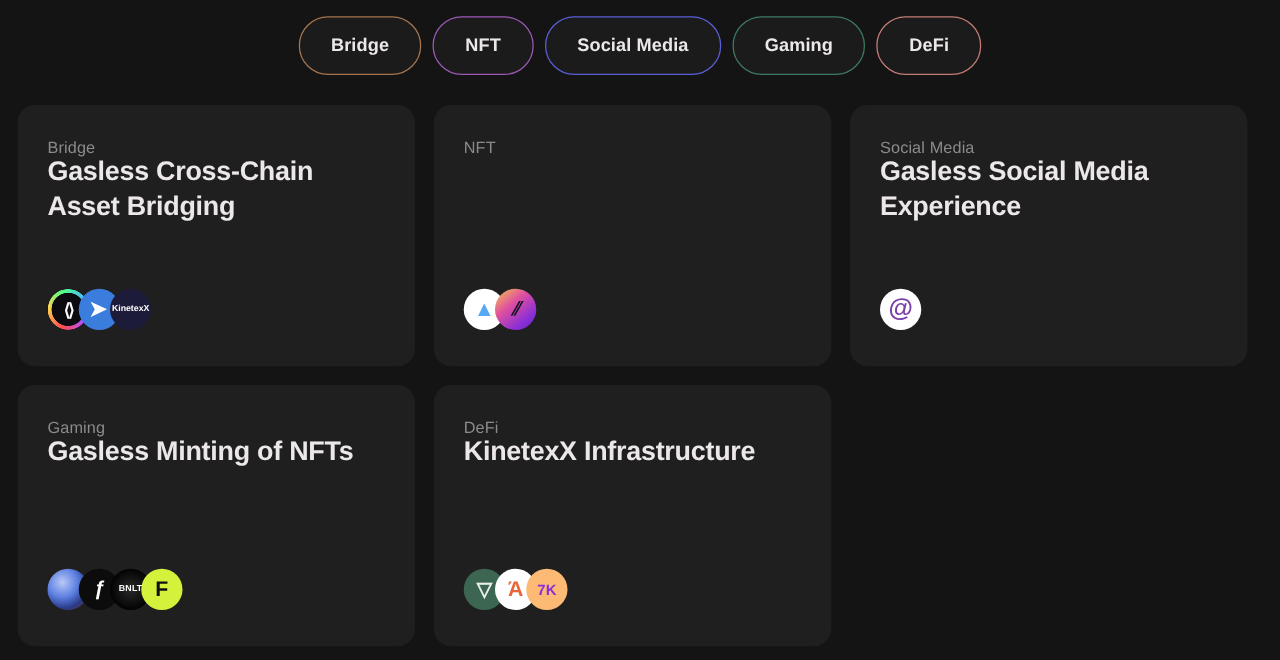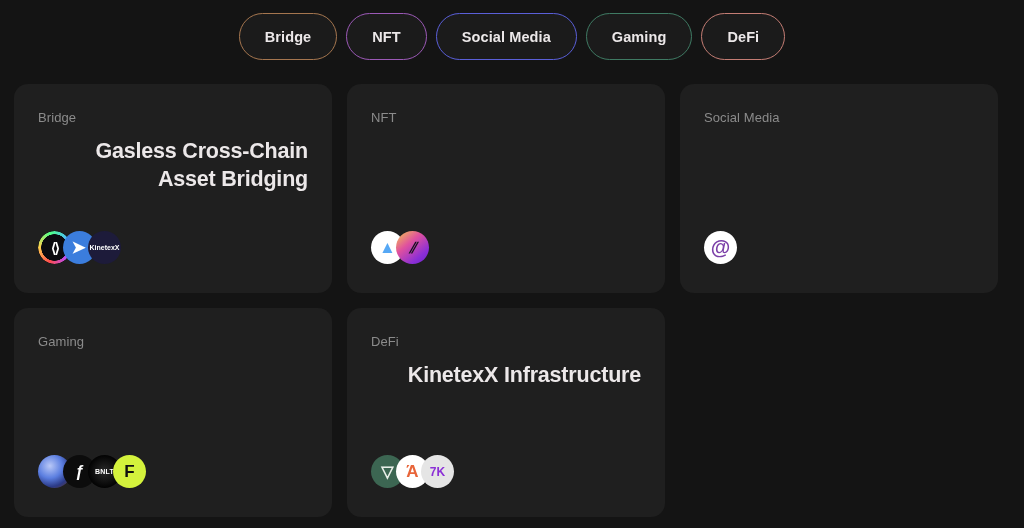--- a/index.html
+++ b/index.html
@@ -77,28 +77,26 @@
 
   .card-category {
     color: #8b8b8b;
     font-size: 13px;
     font-weight: 400;
     letter-spacing: .1px;
     line-height: 1;
   }
 
   .card-title {
-    margin-top: 14px;
     color: #ece8e9;
     font-size: 21.5px;
     font-weight: 700;
     line-height: 1.28;
     letter-spacing: -.2px;
     max-width: 270px;
-    text-align: right;
   }
 
   .logo-row {
     position: absolute;
     left: 24px;
     bottom: 29px;
     display: flex;
     align-items: center;
   }
 
@@ -157,21 +155,21 @@
 
   .lg-lime { background: #d4f23c; }
   .lg-lime .glyph { color: #101010; font-size: 17px; }
 
   .lg-owl { background: #3c6652; }
   .lg-owl .glyph { color: #e9efe9; font-size: 16px; }
 
   .lg-orange { background: #fff; }
   .lg-orange .glyph { color: #e8653a; font-size: 17px; }
 
-  .lg-7k { background: #e5e5e5; }
+  .lg-7k { background: #fdba74; }
   .lg-7k .glyph { color: #8b2fd6; font-size: 12px; }
 </style>
 </head>
 <body>
 
 <div class="page">
 
   <div class="filter-bar">
       <div class="pill" style="border-color: rgb(165, 118, 79);">Bridge</div>
       <div class="pill" style="border-color: rgb(155, 89, 182);">NFT</div>
@@ -202,28 +200,30 @@
           <div class="logo lg-white-arrow">
             <span class="glyph">▲</span>
           </div>
           <div class="logo lg-grad-purple">
             <span class="glyph">⫽</span>
           </div>
         </div>
       </div>
       <div class="card">
         <div class="card-category">Social Media</div>
+        <div class="card-title">Gasless Social Media Experience</div>
         <div class="logo-row">
           <div class="logo lg-lens">
             <span class="glyph">@</span>
           </div>
         </div>
       </div>
       <div class="card">
         <div class="card-category">Gaming</div>
+        <div class="card-title">Gasless Minting of NFTs</div>
         <div class="logo-row">
           <div class="logo lg-sphere">
             <span class="glyph"></span>
           </div>
           <div class="logo lg-black-f">
             <span class="glyph">ƒ</span>
           </div>
           <div class="logo lg-bnlt">
             <span class="glyph">BNLT</span>
           </div>

